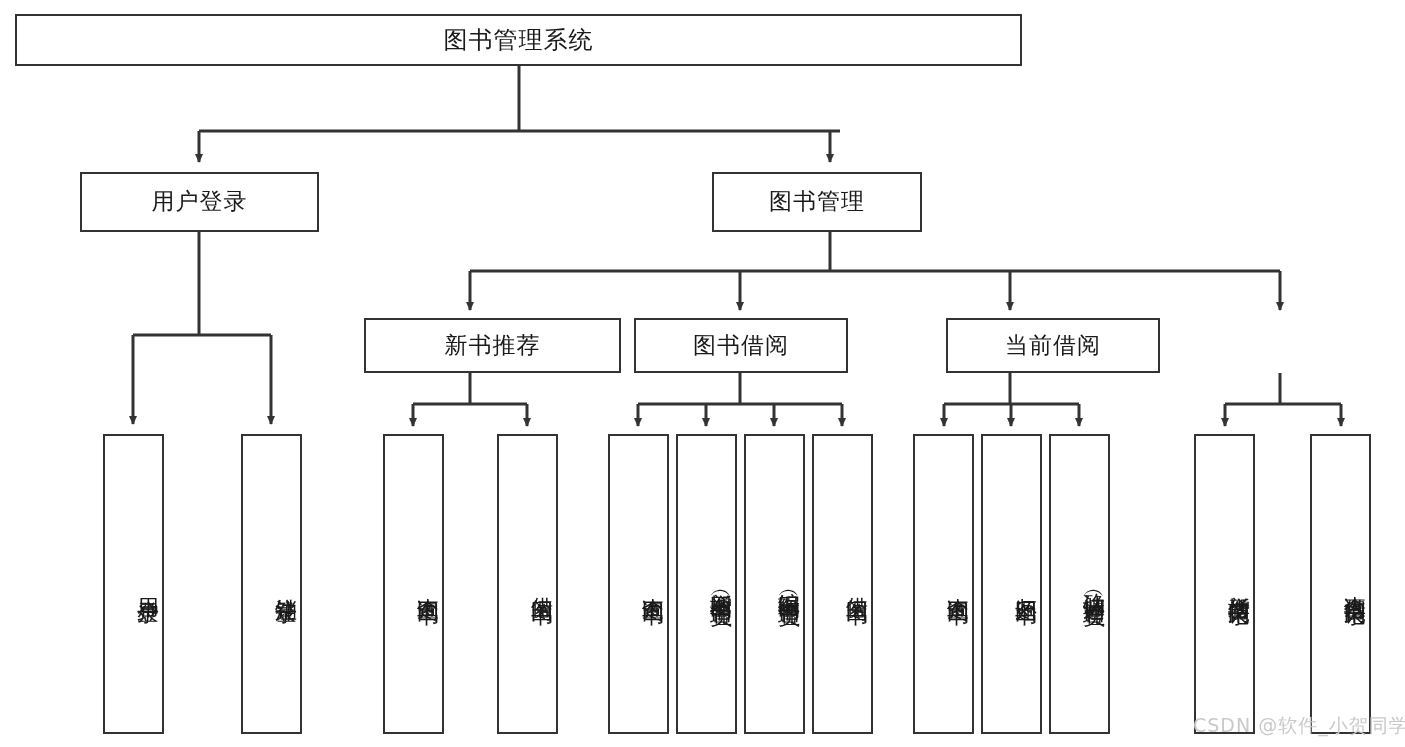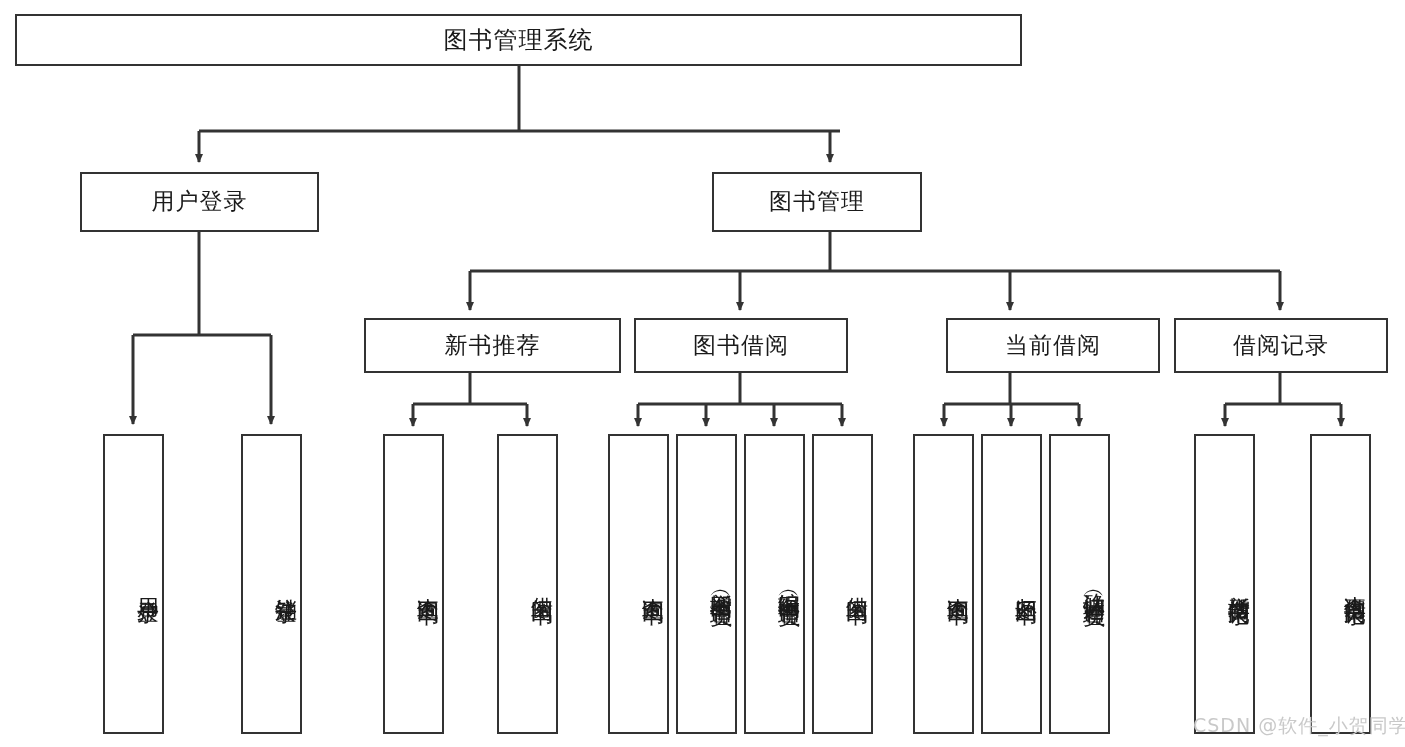--- a/index.html
+++ b/index.html
@@ -135,21 +135,20 @@
   <div class="node horiz" style="left:80px; top:172px; width:239px; height:60px;">用户登录</div>
 
   <div class="node horiz" style="left:712px; top:172px; width:210px; height:60px;">图书管理</div>
 
   <div class="node horiz" style="left:364px; top:318px; width:257px; height:55px;">新书推荐</div>
 
   <div class="node horiz" style="left:634px; top:318px; width:214px; height:55px;text-align:center;">图书借阅</div>
 
   <div class="node horiz" style="left:904px; top:318px; width:214px; height:55px;margin-left:42px;">当前借阅</div>
 
-  <div class="node horiz" style="left:1174px; top:318px; width:214px; height:55px;">借阅记录</div>
 
   <div class="node leaf" style="left:103px; top:434px; width:61px; height:300px;">用户登录</div>
 
   <div class="node leaf" style="left:241px; top:434px; width:61px; height:300px;">注销登录</div>
 
   <div class="node leaf" style="left:383px; top:434px; width:61px; height:300px;">查询图书</div>
 
   <div class="node leaf" style="left:497px; top:434px; width:61px; height:300px;">借阅图书</div>
 
   <div class="node leaf" style="left:608px; top:434px; width:61px; height:300px;">查询图书</div>

